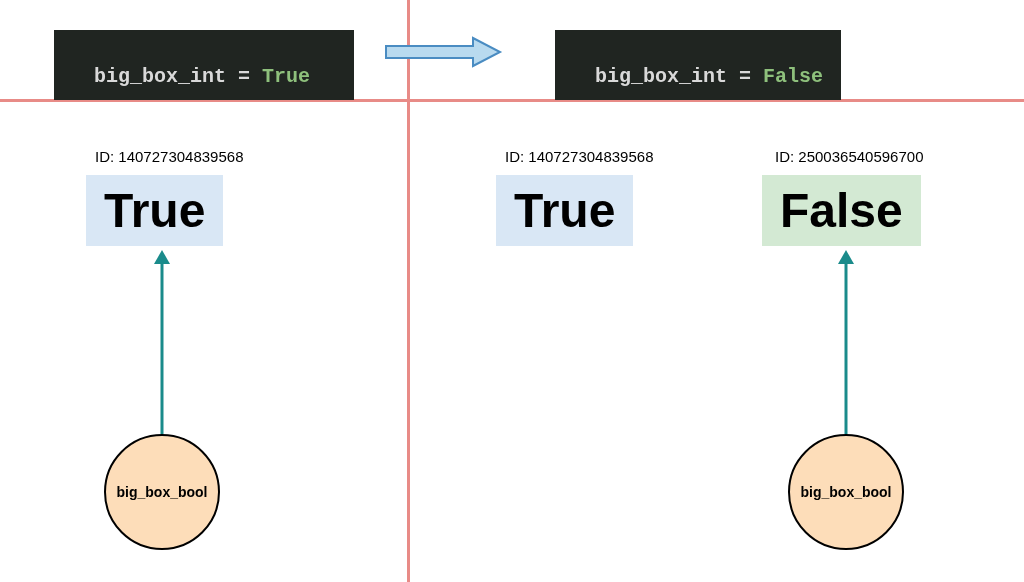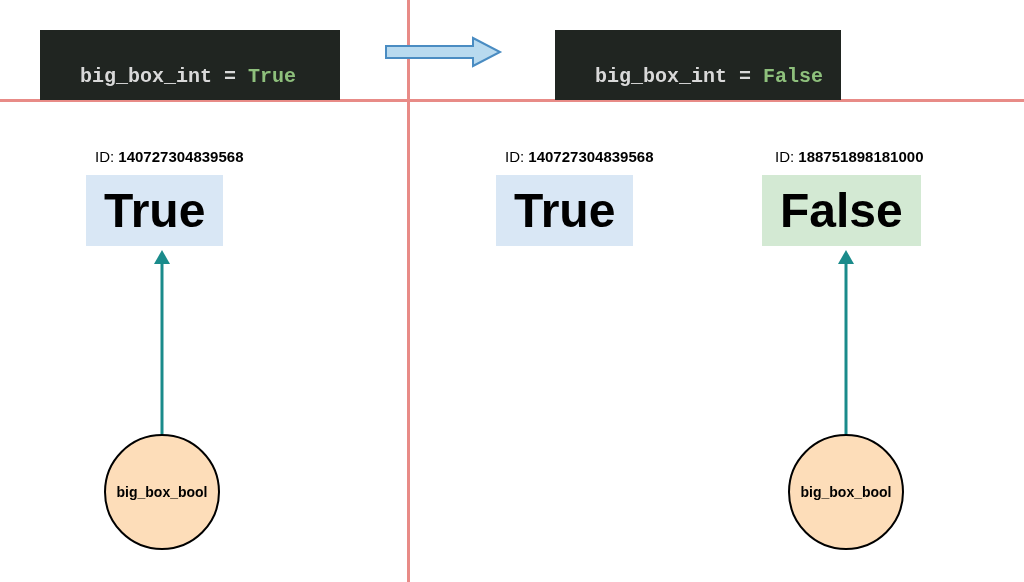--- a/index.html
+++ b/index.html
@@ -41,21 +41,21 @@
     .code-box .true { color: #8ec07c; }
     .code-box .false { color: #8ec07c; }
     .arrow-right {
       position: absolute;
     }
     .id-label {
       position: absolute;
       font-size: 15px;
     }
     .id-label .id-prefix { font-weight: normal; }
-    .id-label .id-num { font-weight: bold; }
+    .id-label .id-num { font-weight: normal; }
     .value-box {
       position: absolute;
       font-size: 48px;
       font-weight: 800;
       text-align: center;
       padding: 8px 18px;
       color: #000;
     }
     .value-box.blue { background: #d9e7f5; }
     .value-box.green { background: #d3e9d3; }
@@ -77,21 +77,21 @@
       font-size: 14px;
       font-weight: bold;
     }
   </style>
 </head>
 <body>
 
 <div class="vline"></div>
 <div class="hline"></div>
 
-<div class="code-box" style="left:40px; top:30px; width:300px;">
+<div class="code-box" style="left:54px; top:30px; width:300px;">
   <span class="var">big_box_int</span><span class="eq"> = </span><span class="true">True</span>
 </div>
 
 <div class="code-box" style="left:555px; top:30px; width:286px;">
   <span class="var">big_box_int</span><span class="eq"> = </span><span class="false">False</span>
 </div>
 
 <svg class="arrow-right" style="left:378px; top:34px;" width="130" height="36">
   <polygon points="8,12 95,12 95,4 122,18 95,32 95,24 8,24" fill="#b9daef" stroke="#4a8cc2" stroke-width="2"></polygon>
 </svg>
@@ -113,21 +113,21 @@
 </div>
 
 <div class="id-label" style="left:505px; top:148px;">
   <span class="id-prefix">ID: </span><span class="id-num">140727304839568</span>
 </div>
 <div class="value-box blue" style="left:496px; top:175px;">
   <span>True</span>
 </div>
 
 <div class="id-label" style="left:775px; top:148px;">
-  <span class="id-prefix">ID: </span><span class="id-num">188751898181000</span>
+  <span class="id-prefix">ID: </span><span class="id-num">250036540596700</span>
 </div>
 <div class="value-box green" style="left:762px; top:175px;">
   <span>False</span>
 </div>
 
 <svg class="up-arrow" style="left:834px; top:250px;" width="24" height="184">
   <line x1="12" y1="184" x2="12" y2="10" stroke="#1a8b8b" stroke-width="3"></line>
   <polygon points="12,0 4,14 20,14" fill="#1a8b8b"></polygon>
 </svg>
 

